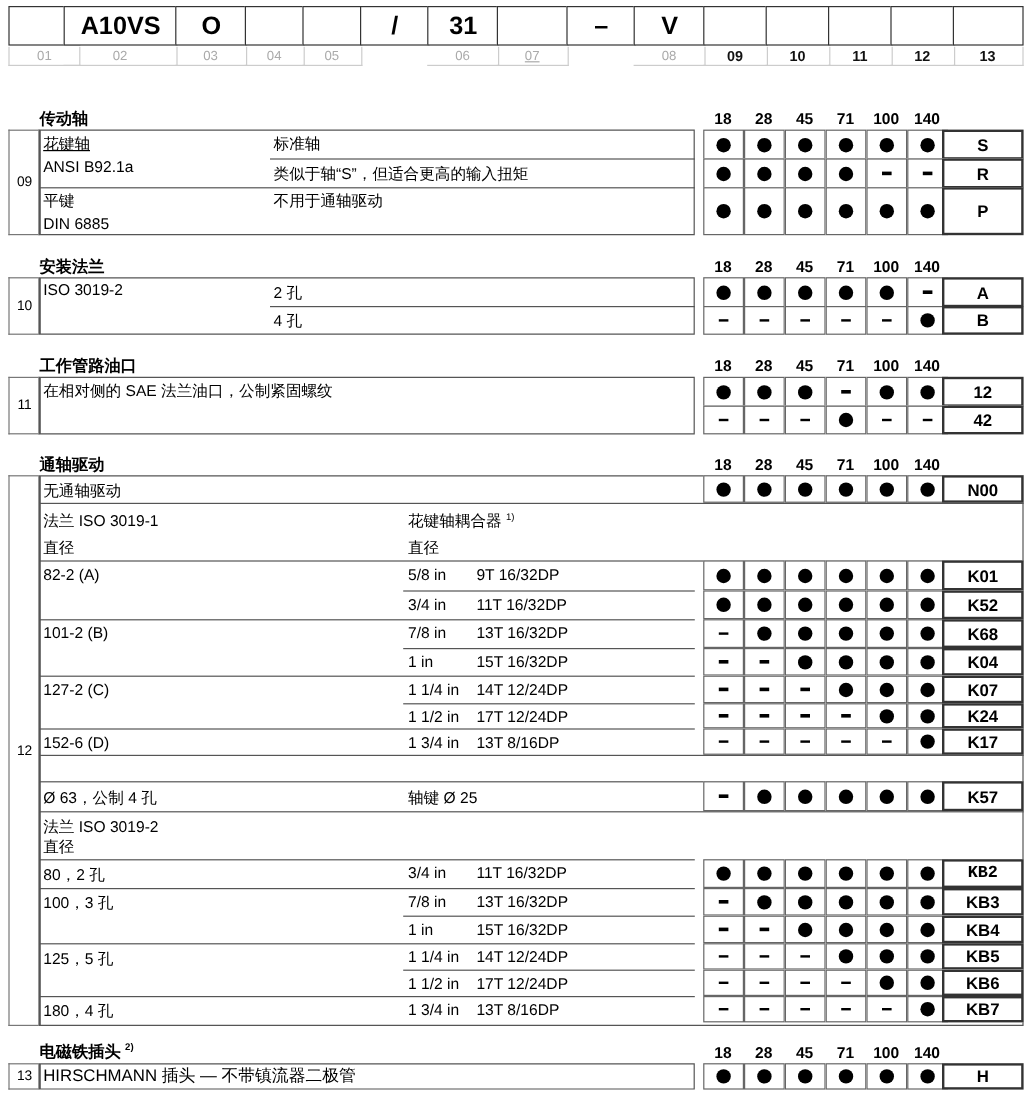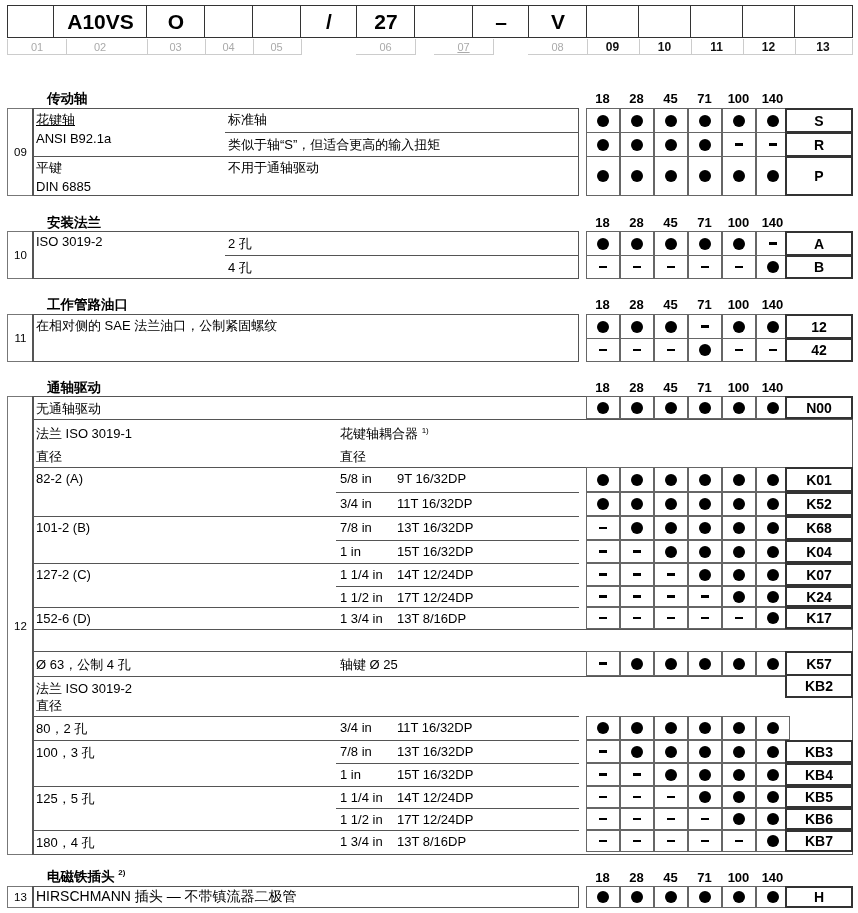--- a/index.html
+++ b/index.html
@@ -10,21 +10,21 @@
   .codebox { position:absolute; top:5px; height:33px; border:1.5px solid #333;
              box-sizing:border-box; display:flex; align-items:center; justify-content:center;
              font-weight:bold; font-size:21px; background:#fff; }
   .codenum { position:absolute; top:39px; height:16px; font-size:11px; color:#aaa;
              text-align:center; box-sizing:border-box; line-height:16px;
              border-bottom:1px solid #ccc; border-right:1px solid #ccc; }
   .codenum.dark { color:#111; font-weight:bold; font-size:12px; }
   .codenum.first { border-left:1px solid #ccc; }
 
   
-  .sec-title { position:absolute; left:47px; font-weight:bold; font-size:13.5px; }
+  .sec-title { position:absolute; left:33px; font-weight:bold; font-size:13.5px; }
   .sec-title sup { font-size:8px; font-weight:bold; vertical-align:6px; }
   .size-hdr { position:absolute; font-weight:bold; font-size:13px; text-align:center; width:33px; }
   .secnum { position:absolute; left:7px; width:26px; border:1px solid #777; border-right:none;
             box-sizing:border-box; font-size:11.5px; display:flex; align-items:center; justify-content:center; background:#fff; }
   .desc { position:absolute; left:32px; width:547px; border:1px solid #555; box-sizing:border-box;
           border-left:2px solid #555; background:#fff; }
   .txt { position:absolute; font-size:13px; white-space:nowrap; }
   .txt sup { font-size:8px; vertical-align:5px; }
   .hline { position:absolute; height:0; border-top:1.2px solid #555; }
   .cell { position:absolute; width:34px; border:1px solid #666; box-sizing:border-box; background:#fff;
@@ -42,24 +42,24 @@
     <div class="codenum first" style="left:7px;width:60px;">01</div>
     <div class="codebox" style="left:53px;width:95px;">A10VS</div>
     <div class="codenum" style="left:53px;width:95px;">02</div>
     <div class="codebox" style="left:146px;width:60px;">O</div>
     <div class="codenum" style="left:146px;width:60px;">03</div>
     <div class="codebox" style="left:204px;width:50px;"></div>
     <div class="codenum" style="left:204px;width:50px;">04</div>
     <div class="codebox" style="left:252px;width:50px;"></div>
     <div class="codenum" style="left:252px;width:50px;">05</div>
     <div class="codebox" style="left:300px;width:58px;">/</div>
-    <div class="codebox" style="left:356px;width:60px;">27</div>
+    <div class="codebox" style="left:356px;width:60px;">31</div>
     <div class="codenum" style="left:356px;width:60px;">06</div>
     <div class="codebox" style="left:414px;width:60px;"></div>
-    <div class="codenum" style="left:434px;width:60px;text-decoration:underline;">07</div>
+    <div class="codenum" style="left:414px;width:60px;text-decoration:underline;">07</div>
     <div class="codebox" style="left:472px;width:58px;">–</div>
     <div class="codebox" style="left:528px;width:60px;">V</div>
     <div class="codenum" style="left:528px;width:60px;">08</div>
     <div class="codebox" style="left:586px;width:54px;"></div>
     <div class="codenum dark" style="left:586px;width:54px;">09</div>
     <div class="codebox" style="left:638px;width:54px;"></div>
     <div class="codenum dark" style="left:638px;width:54px;">10</div>
     <div class="codebox" style="left:690px;width:54px;"></div>
     <div class="codenum dark" style="left:690px;width:54px;">11</div>
     <div class="codebox" style="left:742px;width:54px;"></div>
@@ -472,21 +472,21 @@
     </div>
     <div class="cell" style="left:688px;top:716px;height:24px;">
       <div class="dot"></div>
     </div>
     <div class="cell" style="left:722px;top:716px;height:24px;">
       <div class="dot"></div>
     </div>
     <div class="cell" style="left:756px;top:716px;height:24px;">
       <div class="dot"></div>
     </div>
-    <div class="code" style="top:674px;height:24px;">KB2</div>
+    <div class="code" style="top:716px;height:24px;font-family:Liberation Mono, monospace;">KB2</div>
     <div class="hline" style="left:33px;top:740px;width:546px;"></div>
     <div class="txt" style="left:36px;top:744px;">100，3 孔</div>
     <div class="txt" style="left:340px;top:744px;">7/8 in</div>
     <div class="txt" style="left:397px;top:744px;">13T 16/32DP</div>
     <div class="cell" style="left:586px;top:740px;height:23px;">
       <div class="dash"></div>
     </div>
     <div class="cell" style="left:620px;top:740px;height:23px;">
       <div class="dot"></div>
     </div>

